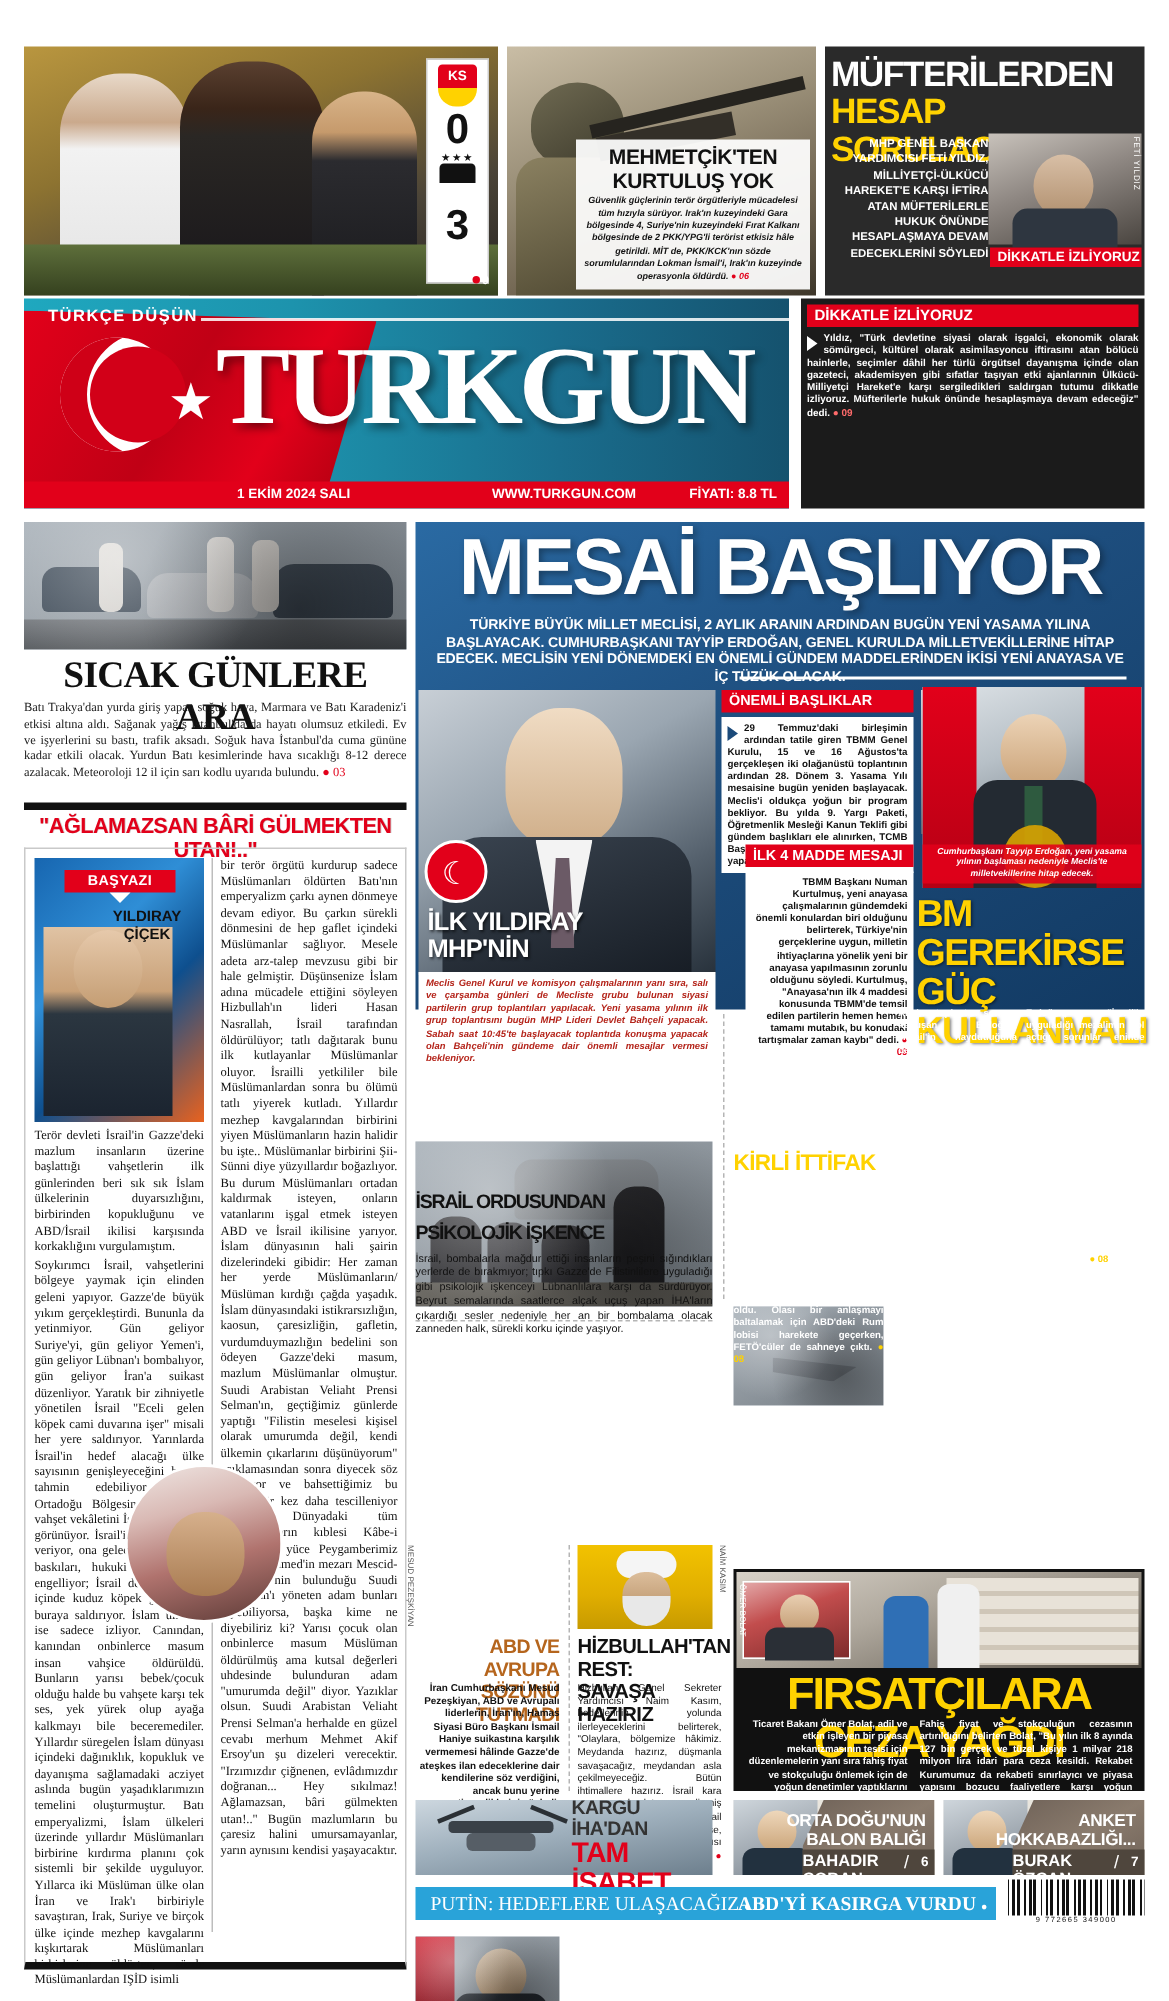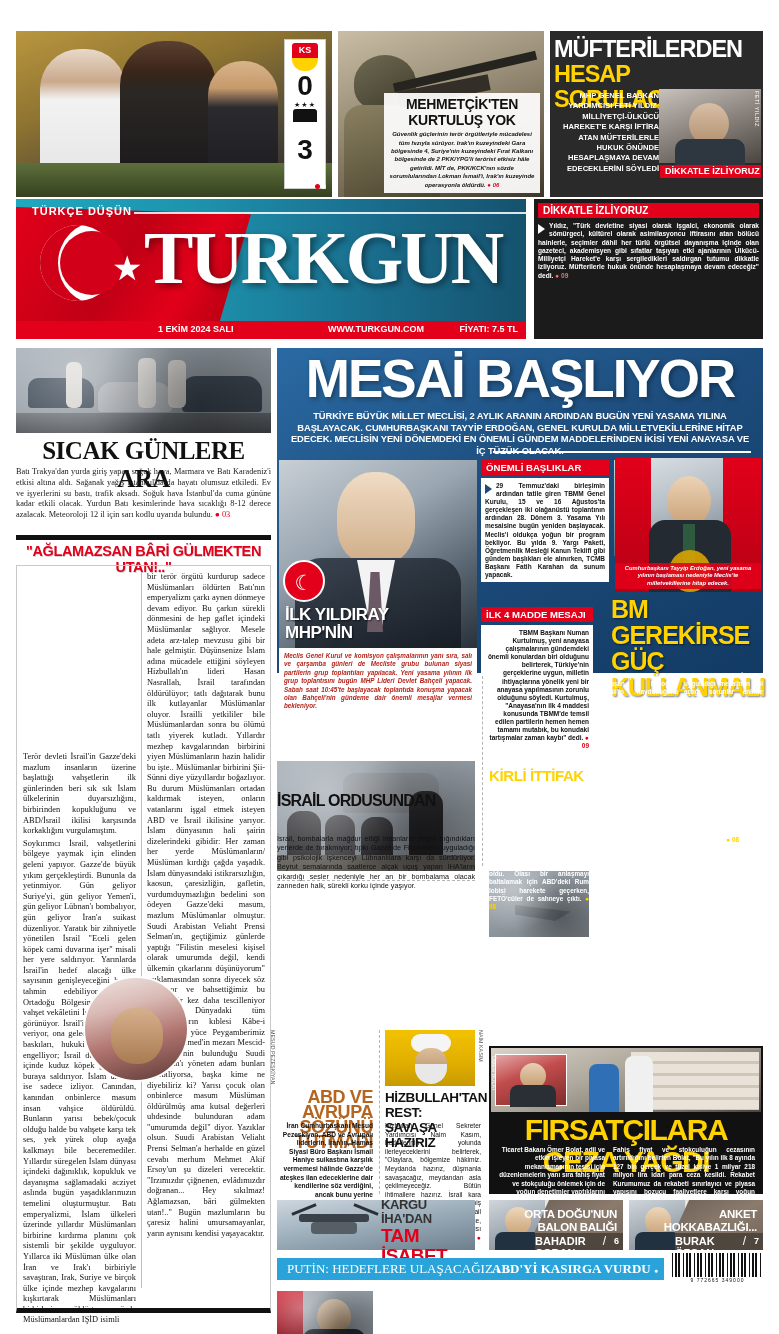--- a/index.html
+++ b/index.html
@@ -166,21 +166,21 @@
   #mesai-sub { position:absolute; left:12px; top:62px; width:462px; text-align:center; color:#fff;
      font-size:9.4px; font-weight:bold; line-height:11.6px; letter-spacing:-.1px;}
   #mesai-rule{ position:absolute; left:216px; top:103px; width:258px; height:2px; background:#fff; }
 
   #onemli{ position:absolute; left:204px; top:112px; width:128px; }
   #onemli .bar{ background:#e2001a; color:#fff; font-size:9.6px; font-weight:bold; padding:2px 5px; }
   #onemli .box{ background:#fff; margin-top:3px; padding:4px 4px 3px; font-size:6.5px; line-height:8.1px;
      font-weight:bold; color:#111; text-align:justify; }
   #onemli .box .tri{ float:left; width:0;height:0;border-left:7px solid #1b4a7a;
      border-top:5px solid transparent;border-bottom:5px solid transparent; margin:2px 4px 0 0;}
-  #ilk4{ position:absolute; left:204px; top:215px; width:112px;margin-top:44px; }
+  #ilk4{ position:absolute; left:220px; top:215px; width:112px; }
   #ilk4 .bar{ background:#e2001a; color:#fff; font-size:9.6px; font-weight:bold; padding:2px 5px; }
   #ilk4 .box{ background:#fff; margin-top:3px; padding:4px; font-size:6.5px; line-height:8.1px;
      font-weight:bold; color:#111; text-align:right; }
   #ilk4 .pg{ color:#e2001a; }
 
   #kurtulmus { position:absolute; left:337px; top:112px; width:56px; height:96px;
      background:linear-gradient(160deg,#cfd6dc 0%,#8d9aa5 50%,#41505d 100%); }
   #kurtulmus .f{position:absolute;left:14px;top:16px;width:28px;height:32px;border-radius:50%;
      background:linear-gradient(180deg,#e3c7a9,#bb9468);}
   #kurtulmus .s{position:absolute;left:4px;top:46px;width:48px;height:50px;background:#27313c;border-radius:12px 12px 0 0;}
@@ -226,21 +226,21 @@
 
   
   #israil-ph { left:277px; top:676px; width:198px; height:110px; }
   #israil-ph .van{position:absolute;left:66px;top:12px;width:96px;height:40px;border-radius:12px 14px 4px 4px;background:#8e949a;}
   #israil-ph .g1{position:absolute;left:10px;top:50px;width:34px;height:50px;border-radius:14px 14px 0 0;background:#2c2c30;}
   #israil-ph .g2{position:absolute;left:48px;top:54px;width:30px;height:46px;border-radius:13px 13px 0 0;background:#3a3a3f;}
   #israil-ph .g3{position:absolute;left:84px;top:56px;width:32px;height:44px;border-radius:13px 13px 0 0;background:#26262b;}
   #israil-ph .g4{position:absolute;left:132px;top:30px;width:34px;height:70px;border-radius:14px 14px 0 0;background:#1e1e22;}
   #israil-ph .grd{position:absolute;left:0;bottom:0;width:100%;height:16px;background:#6d6a63;}
   #israil-h { left:277px; top:790px; width:198px; }
-  #israil-h .l { font-size:16px; font-weight:bold; color:#111; letter-spacing:-.8px; line-height:21px; }
+  #israil-h .l { font-size:13px; font-weight:bold; color:#111; letter-spacing:-.8px; line-height:21px; }
   #israil-b { left:277px; top:834px; width:198px; font-size:7.2px; line-height:9.4px; color:#111; text-align:justify;}
 
   #sep-v1 { left:482px; top:676px; width:1px; height:190px; border-left:1px dashed #b5b5b5; }
   #sep-h1 { left:277px; top:880px; width:198px; height:1px; border-top:1px dashed #b5b5b5; }
 
   
   #jet-ph { left:489px; top:676px; width:100px; height:66px; }
   #jet-ph .j{position:absolute;left:4px;top:16px;width:92px;height:26px;background:#9aa3ac;
      clip-path:polygon(0 36%,56% 0,100% 30%,100% 64%,58% 100%,0 70%);}
   #jet-ph .w{position:absolute;left:26px;top:34px;width:56px;height:16px;background:#7d858e;
@@ -251,21 +251,21 @@
   #kirli .b { color:#fff; font-size:6.4px; font-weight:bold; line-height:8.3px; margin-top:3px; text-align:justify;}
   #kirli .pg{ color:#ffd200; }
 
   
   #pez-ph { left:277px; top:1030px; width:96px; height:56px; }
   #pez-ph .red{position:absolute;left:0;top:0;width:26px;height:56px;background:linear-gradient(180deg,#cf1324,#8d0a17);}
   #pez-ph .f{position:absolute;left:40px;top:8px;width:34px;height:36px;border-radius:50%;background:linear-gradient(180deg,#e7d0b5,#c6a279);}
   #pez-ph .s{position:absolute;left:26px;top:38px;width:62px;height:18px;background:#20262e;border-radius:10px 10px 0 0;}
   #pez-cr { left:270px; top:1030px; writing-mode:vertical-rl; font-size:5.4px; color:#555; height:56px; }
   #abd-h { left:277px; top:1090px; width:96px; text-align:right; }
-  #abd-h .l { color:#b5651d; font-size:18px; font-weight:bold; line-height:15px; letter-spacing:-.4px; }
+  #abd-h .l { color:#b5651d; font-size:13px; font-weight:bold; line-height:15px; letter-spacing:-.4px; }
   #abd-b { left:277px; top:1122px; width:96px; font-size:6.6px; line-height:8.6px; font-weight:bold;
      color:#111; text-align:right; }
   #abd-b .pg{ color:#e2001a; }
 
   #hiz-ph { left:385px; top:1030px; width:90px; height:56px;
      background:linear-gradient(180deg,#f2c200 0%,#e0ae00 60%,#c79a00 100%); overflow:hidden;}
   #hiz-ph .turban{position:absolute;left:26px;top:4px;width:40px;height:18px;border-radius:10px;background:#f5f5f5;}
   #hiz-ph .face{position:absolute;left:30px;top:18px;width:32px;height:32px;border-radius:46%;
      background:linear-gradient(180deg,#dcbe9c,#b58d62);}
   #hiz-ph .beard{position:absolute;left:30px;top:34px;width:32px;height:20px;border-radius:0 0 16px 16px;background:#e8e8e8;}
@@ -401,21 +401,21 @@
     <div id="flag">
       <div class="moon"></div>
       <div class="star">★</div>
     </div>
     <div id="turkce">TÜRKÇE DÜŞÜN</div>
     <div id="turkce-rule"></div>
     <div id="logo">TURKGUN</div>
     <div id="redbar">
       <span id="date">1 EKİM 2024  SALI</span>
       <span id="www">WWW.TURKGUN.COM</span>
-      <span id="price">FİYATI: 7.5 TL</span>
+      <span id="price">FİYATI: 8.8 TL</span>
     </div>
   </div>
 
   <div id="weather-ph" class="abs ph">
     <div class="road"></div>
     <div class="car1"></div>
     <div class="car2"></div>
     <div class="car3"></div>
     <div class="p1"></div>
     <div class="p2"></div>
@@ -428,20 +428,28 @@
     <span>Batı Trakya'dan yurda giriş yapan soğuk hava, Marmara ve Batı Karadeniz'i etkisi altına aldı. Sağanak yağış İstanbul'da da hayatı olumsuz etkiledi. Ev ve işyerlerini su bastı, trafik aksadı. Soğuk hava İstanbul'da cuma gününe kadar etkili olacak. Yurdun Batı kesimlerinde hava sıcaklığı 8-12 derece azalacak. Meteoroloji 12 il için sarı kodlu uyarıda bulundu.</span>
     <span class="pg"> ● <span>03</span></span>
   </div>
 
   <div id="ed-rule" class="abs"></div>
   <div id="ed-title" class="abs">
     <div class="t">"AĞLAMAZSAN BÂRİ GÜLMEKTEN UTAN!.."</div>
   </div>
 
   <div id="ed-box" class="abs">
+    <div id="ed-portrait">
+      <div class="pic"></div>
+      <div id="ed-basyazi">BAŞYAZI</div>
+      <div id="ed-name">
+        <span>YILDIRAY</span><br>
+        <span>ÇİÇEK</span>
+      </div>
+    </div>
     <div id="ed-divider"></div>
     <div id="ed-colL">
       <div id="ed-lead">Terör devleti İsrail'in Gazze'deki mazlum insanların üzerine başlattığı vahşetlerin ilk günlerinden beri sık sık İslam ülkelerinin duyarsızlığını, birbirinden kopukluğunu ve ABD/İsrail ikilisi karşısında korkaklığını vurgulamıştım.</div>
       <div class="rest">Soykırımcı İsrail, vahşetlerini bölgeye yaymak için elinden geleni yapıyor. Gazze'de büyük yıkım gerçekleştirdi. Bununla da yetinmiyor. Gün geliyor Suriye'yi, gün geliyor Yemen'i, gün geliyor Lübnan'ı bombalıyor, gün geliyor İran'a suikast düzenliyor. Yaratık bir zihniyetle yönetilen İsrail "Eceli gelen köpek cami duvarına işer" misali her yere saldırıyor. Yarınlarda İsrail'in hedef alacağı ülke sayısının genişleyeceğini herkes tahmin edebiliyor. ABD, Ortadoğu Bölgesinde işgal ve vahşet vekâletini İsrail'e bırakmış görünüyor. İsrail'in eline silahını veriyor, ona gelecek uluslararası baskıları, hukuki müeyyideleri engelliyor; İsrail de bu rahatlık içinde kuduz köpek gibi oraya buraya saldırıyor.
     İslam ülkeleri ise sadece izliyor. Canından, kanından onbinlerce masum insan vahşice öldürüldü. Bunların yarısı bebek/çocuk olduğu halde bu vahşete karşı tek ses, yek yürek olup ayağa kalkmayı bile beceremediler.
     Yıllardır süregelen İslam dünyası içindeki dağınıklık, kopukluk ve dayanışma sağlamadaki acziyet aslında bugün yaşadıklarımızın temelini oluşturmuştur. Batı emperyalizmi, İslam ülkeleri üzerinde yıllardır Müslümanları birbirine kırdırma planını çok sistemli bir şekilde uyguluyor. Yıllarca iki Müslüman ülke olan İran ve Irak'ı birbiriyle savaştıran, Irak, Suriye ve birçok ülke içinde mezhep kavgalarını kışkırtarak Müslümanları birbirlerine öldürten, sözde Müslümanlardan IŞİD isimli</div>
     </div>
     <div id="ed-colR">bir terör örgütü kurdurup sadece Müslümanları öldürten Batı'nın emperyalizm çarkı aynen dönmeye devam ediyor. Bu çarkın sürekli dönmesini de hep gaflet içindeki Müslümanlar sağlıyor. Mesele adeta arz-talep mevzusu gibi bir hale gelmiştir.
     Düşünsenize İslam adına mücadele ettiğini söyleyen Hizbullah'ın lideri Hasan Nasrallah, İsrail tarafından öldürülüyor; tatlı dağıtarak bunu ilk kutlayanlar Müslümanlar oluyor. İsrailli yetkililer bile Müslümanlardan sonra bu ölümü tatlı yiyerek kutladı. Yıllardır mezhep kavgalarından birbirini yiyen Müslümanların hazin halidir bu işte.. Müslümanlar birbirini Şii-Sünni diye yüzyıllardır boğazlıyor. Bu durum Müslümanları ortadan kaldırmak isteyen, onların vatanlarını işgal etmek isteyen ABD ve İsrail ikilisine yarıyor.
     İslam dünyasının hali şairin dizelerindeki gibidir: Her zaman her yerde Müslümanların/ Müslüman kırdığı çağda yaşadık. İslam dünyasındaki istikrarsızlığın, kaosun, çaresizliğin, gafletin, vurdumduymazlığın bedelini son ödeyen Gazze'deki masum, mazlum Müslümanlar olmuştur. Suudi Arabistan Veliaht Prensi Selman'ın, geçtiğimiz günlerde yaptığı "Filistin meselesi kişisel olarak umurumda değil, kendi ülkemin çıkarlarını düşünüyorum" açıklamasından sonra diyecek söz kalmıyor ve bahsettiğimiz bu durum bir kez daha tescilleniyor sanırım!
@@ -521,20 +529,21 @@
   <div id="israil-ph" class="abs ph">
     <div class="van"></div>
     <div class="g1"></div>
     <div class="g2"></div>
     <div class="g3"></div>
     <div class="g4"></div>
     <div class="grd"></div>
   </div>
   <div id="israil-h" class="abs">
     <div class="l">İSRAİL ORDUSUNDAN</div>
+    <div class="l">PSİKOLOJİK İŞKENCE</div>
   </div>
   <div id="israil-b" class="abs">İsrail, bombalarla mağdur ettiği insanların peşini sığındıkları yerlerde de bırakmıyor; tıpkı Gazze'de Filistinlilere uyguladığı gibi psikolojik işkenceyi Lübnanlılara karşı da sürdürüyor. Beyrut semalarında saatlerce alçak uçuş yapan İHA'ların çıkardığı sesler nedeniyle her an bir bombalama olacak zanneden halk, sürekli korku içinde yaşıyor.</div>
   <div id="sep-v1" class="abs"></div>
   <div id="sep-h1" class="abs"></div>
 
   <div id="jet-ph" class="abs ph">
     <div class="j"></div>
     <div class="w"></div>
   </div>
   <div id="kirli" class="abs">

